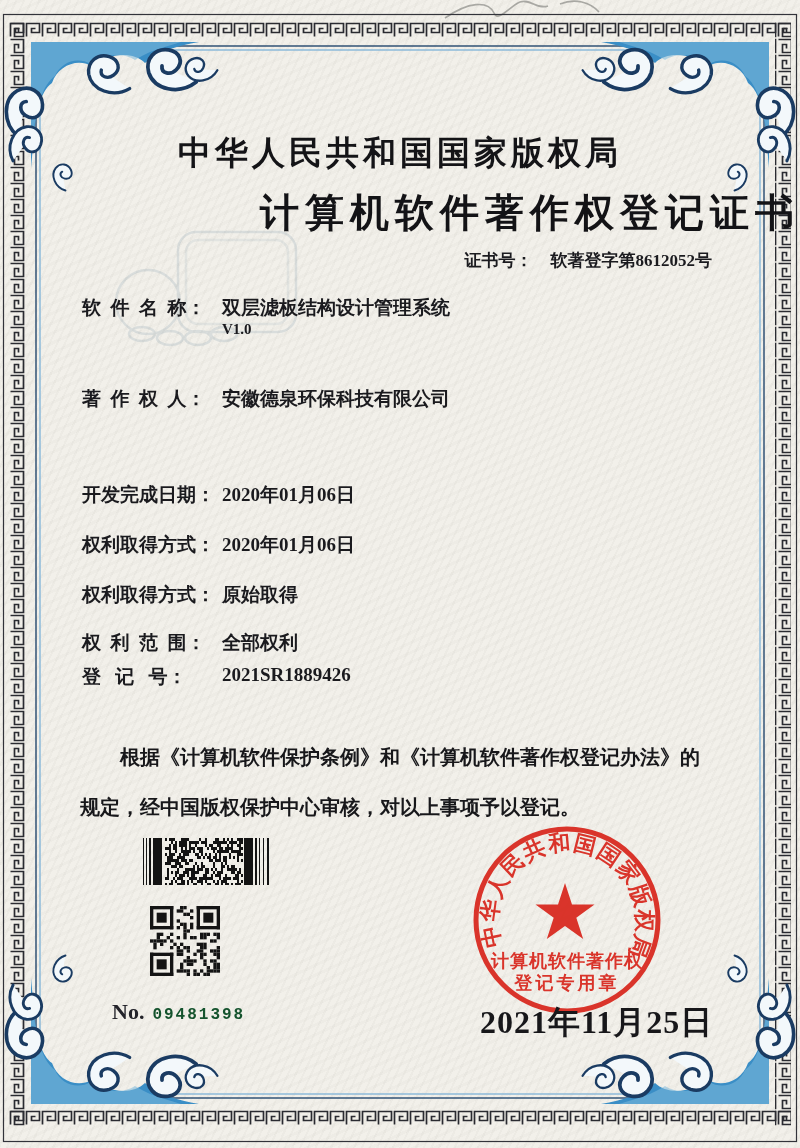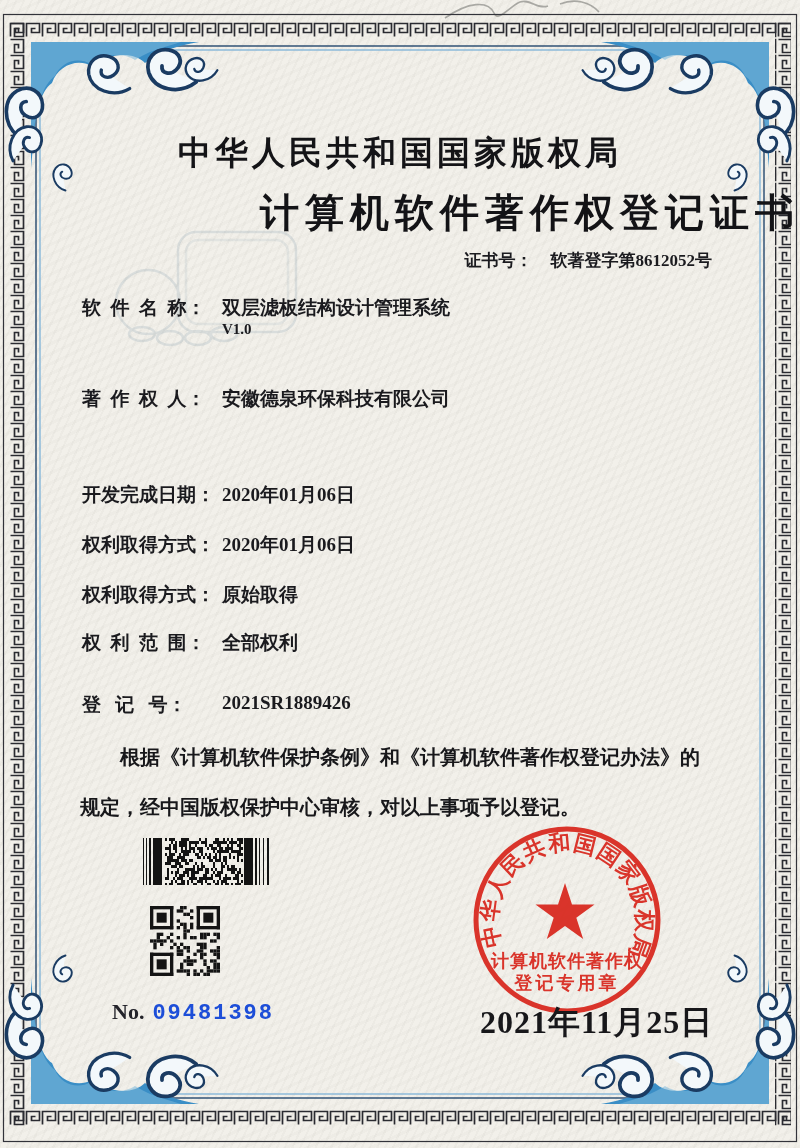--- a/index.html
+++ b/index.html
@@ -24,21 +24,21 @@
   .row{position:absolute;left:82px;font-size:19px;font-weight:bold;color:#1a1a1e;}
   .row .lab{white-space:pre;display:inline-block;}
   .row .val{position:absolute;left:140px;white-space:pre;}
   .val2{position:absolute;left:222px;font-size:15px;font-weight:bold;color:#1a1a1e;}
   .statement{position:absolute;left:80px;top:732px;width:652px;
        font-size:20px;font-weight:bold;line-height:50px;color:#17171a;}
   .statement .l1{text-indent:2em;}
   .noline{position:absolute;left:112px;top:999px;font-size:22px;}
   .noline .nolab{font-weight:bold;color:#23232a;font-family:"Liberation Serif",serif;margin-top:28px;}
   .noline .noval{font-family:"Liberation Mono", monospace;font-weight:bold;
-       color:#1d4ed8;font-size:22px;letter-spacing:2px;margin-left:8px;}
+       color:#14532d;font-size:16px;letter-spacing:2px;margin-left:8px;}
   .dateline{position:absolute;left:480px;top:1001px;font-size:32px;
        font-weight:bold;color:#17171a;letter-spacing:1px;}
   #seal{position:absolute;left:471px;top:824px;}
   #barcode{position:absolute;left:143px;top:838px;}
   #qr{position:absolute;left:150px;top:906px;}
 </style>
 </head>
 <body>
 
 <div class="paper"></div>
@@ -124,21 +124,21 @@
 <div class="row" style="top:582px">
   <span class="lab">权利取得方式：</span>
   <span class="val">原始取得</span>
 </div>
 
 <div class="row" style="top:630px">
   <span class="lab">权  利  范  围：</span>
   <span class="val">全部权利</span>
 </div>
 
-<div class="row" style="top:692px">
+<div class="row" style="top:664px">
   <span class="lab">登   记   号：</span>
   <span class="val">2021SR1889426</span>
 </div>
 
 <div class="statement">
   <div class="l1">根据《计算机软件保护条例》和《计算机软件著作权登记办法》的</div>
   <div class="l2">规定，经中国版权保护中心审核，对以上事项予以登记。</div>
 </div>
 
 <svg id="barcode" width="128" height="47" viewBox="0 0 128 47">

